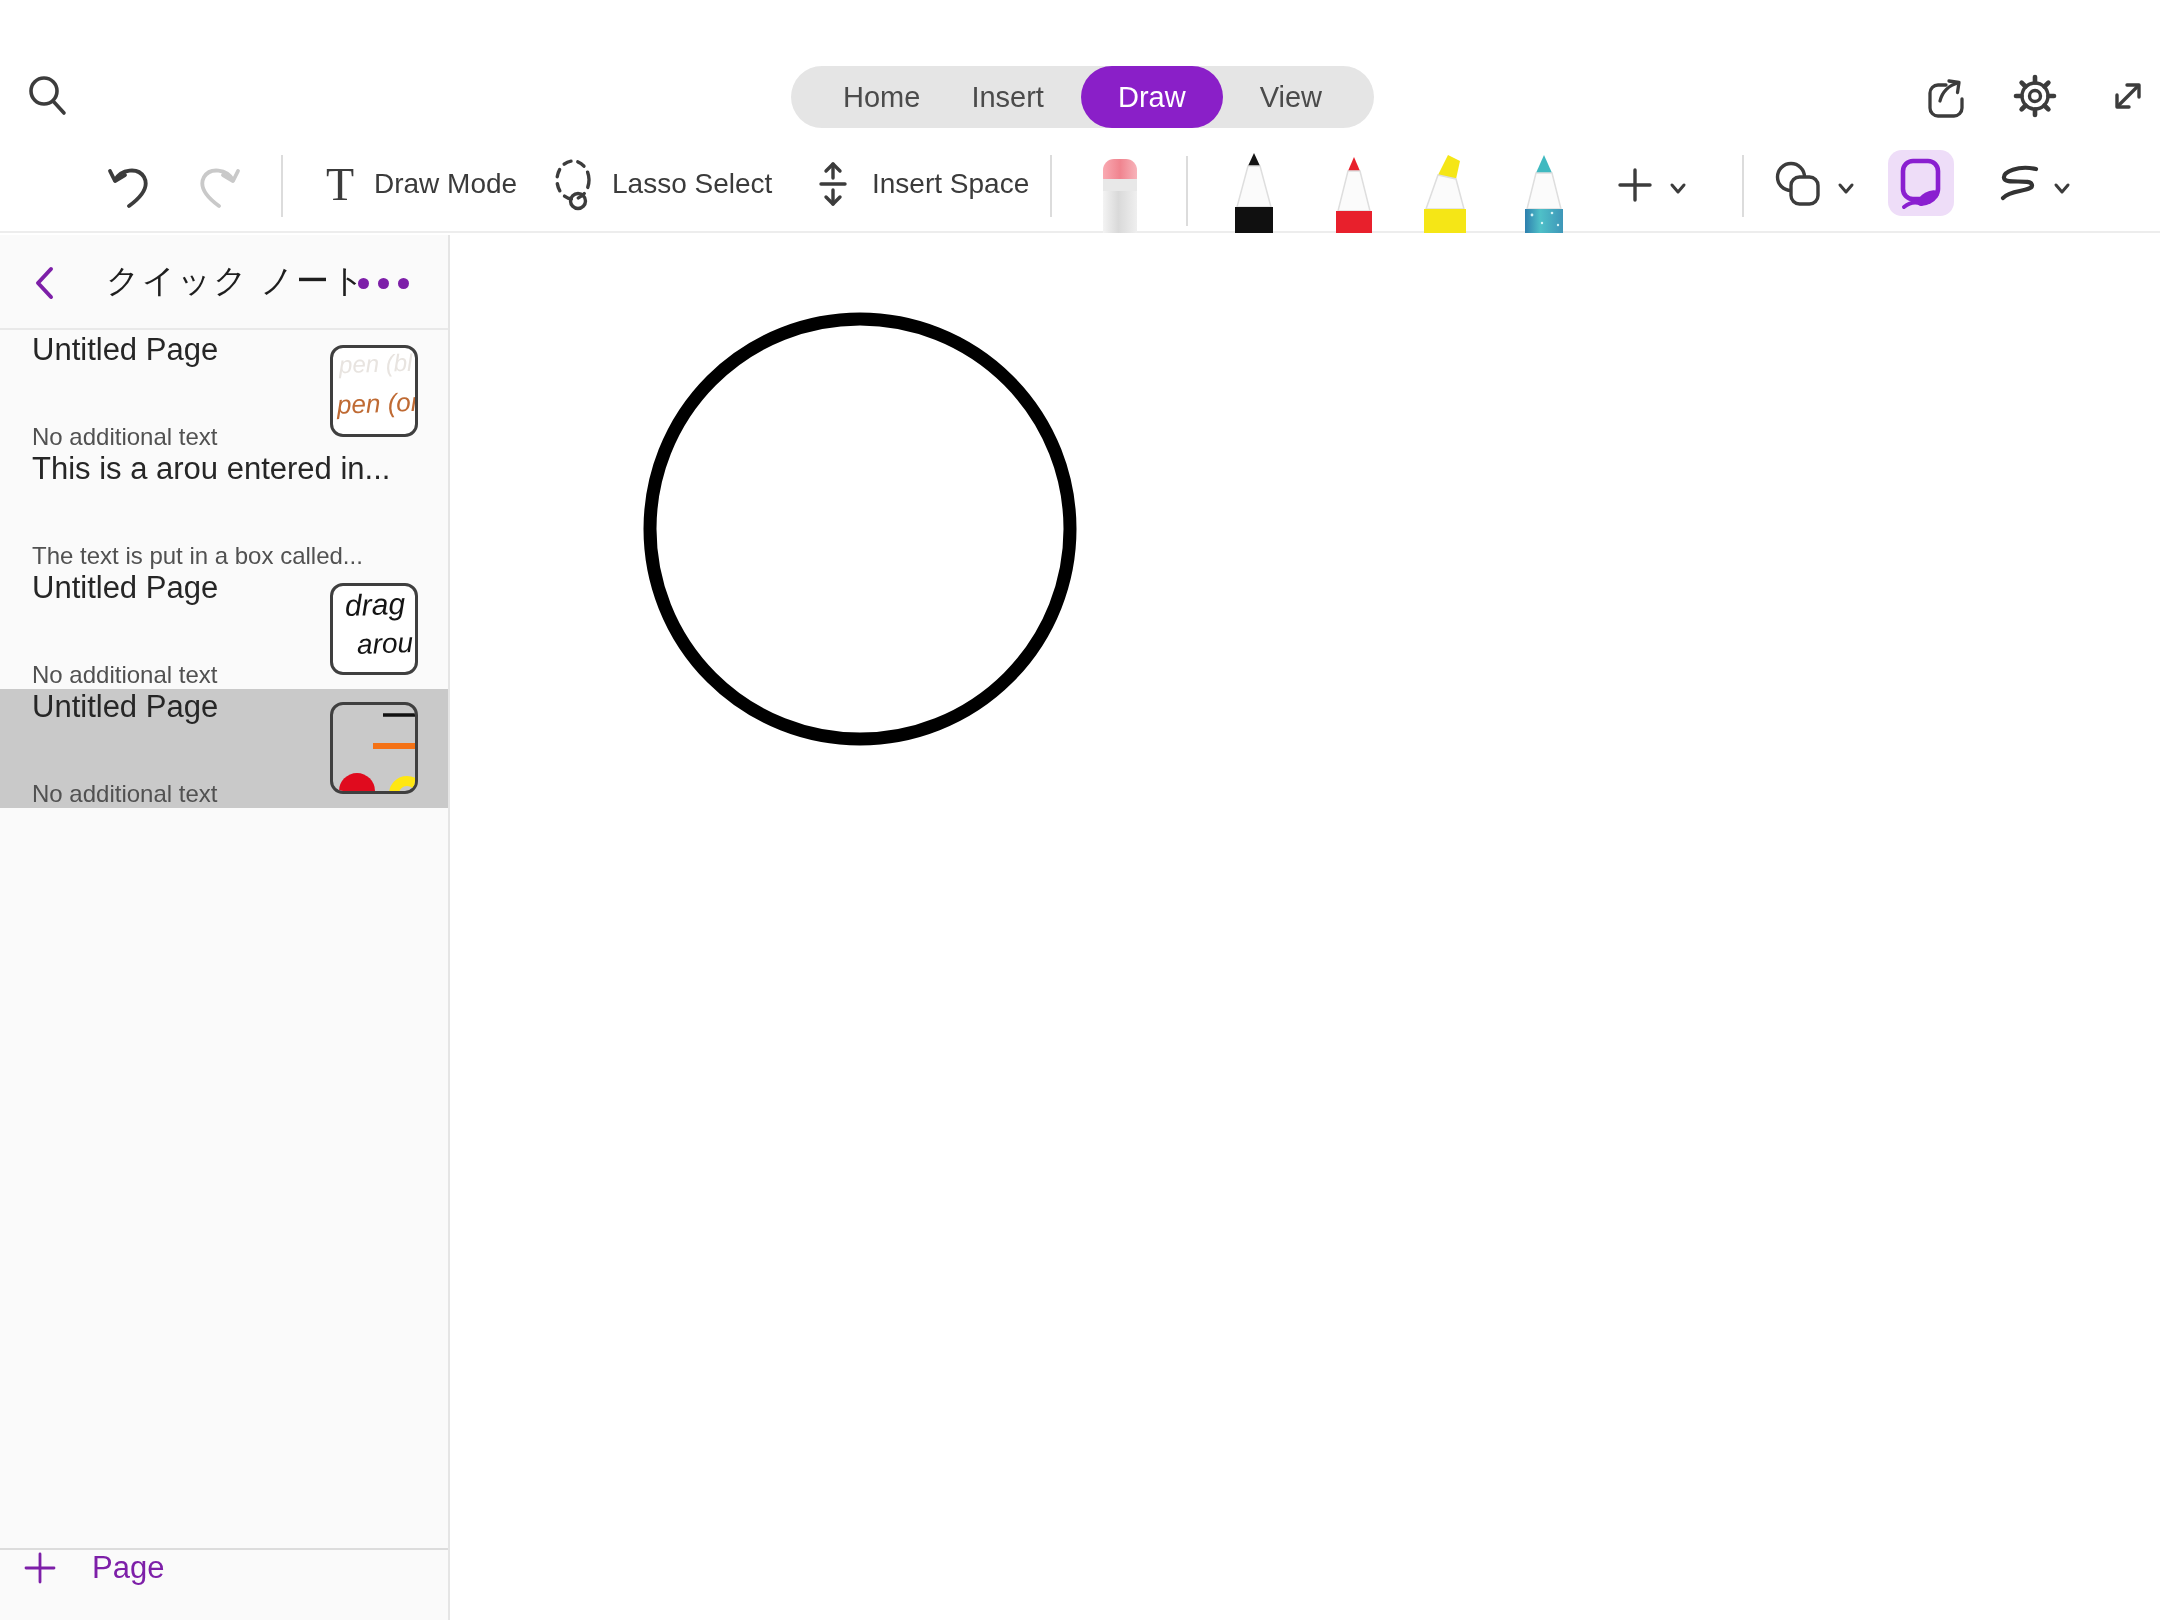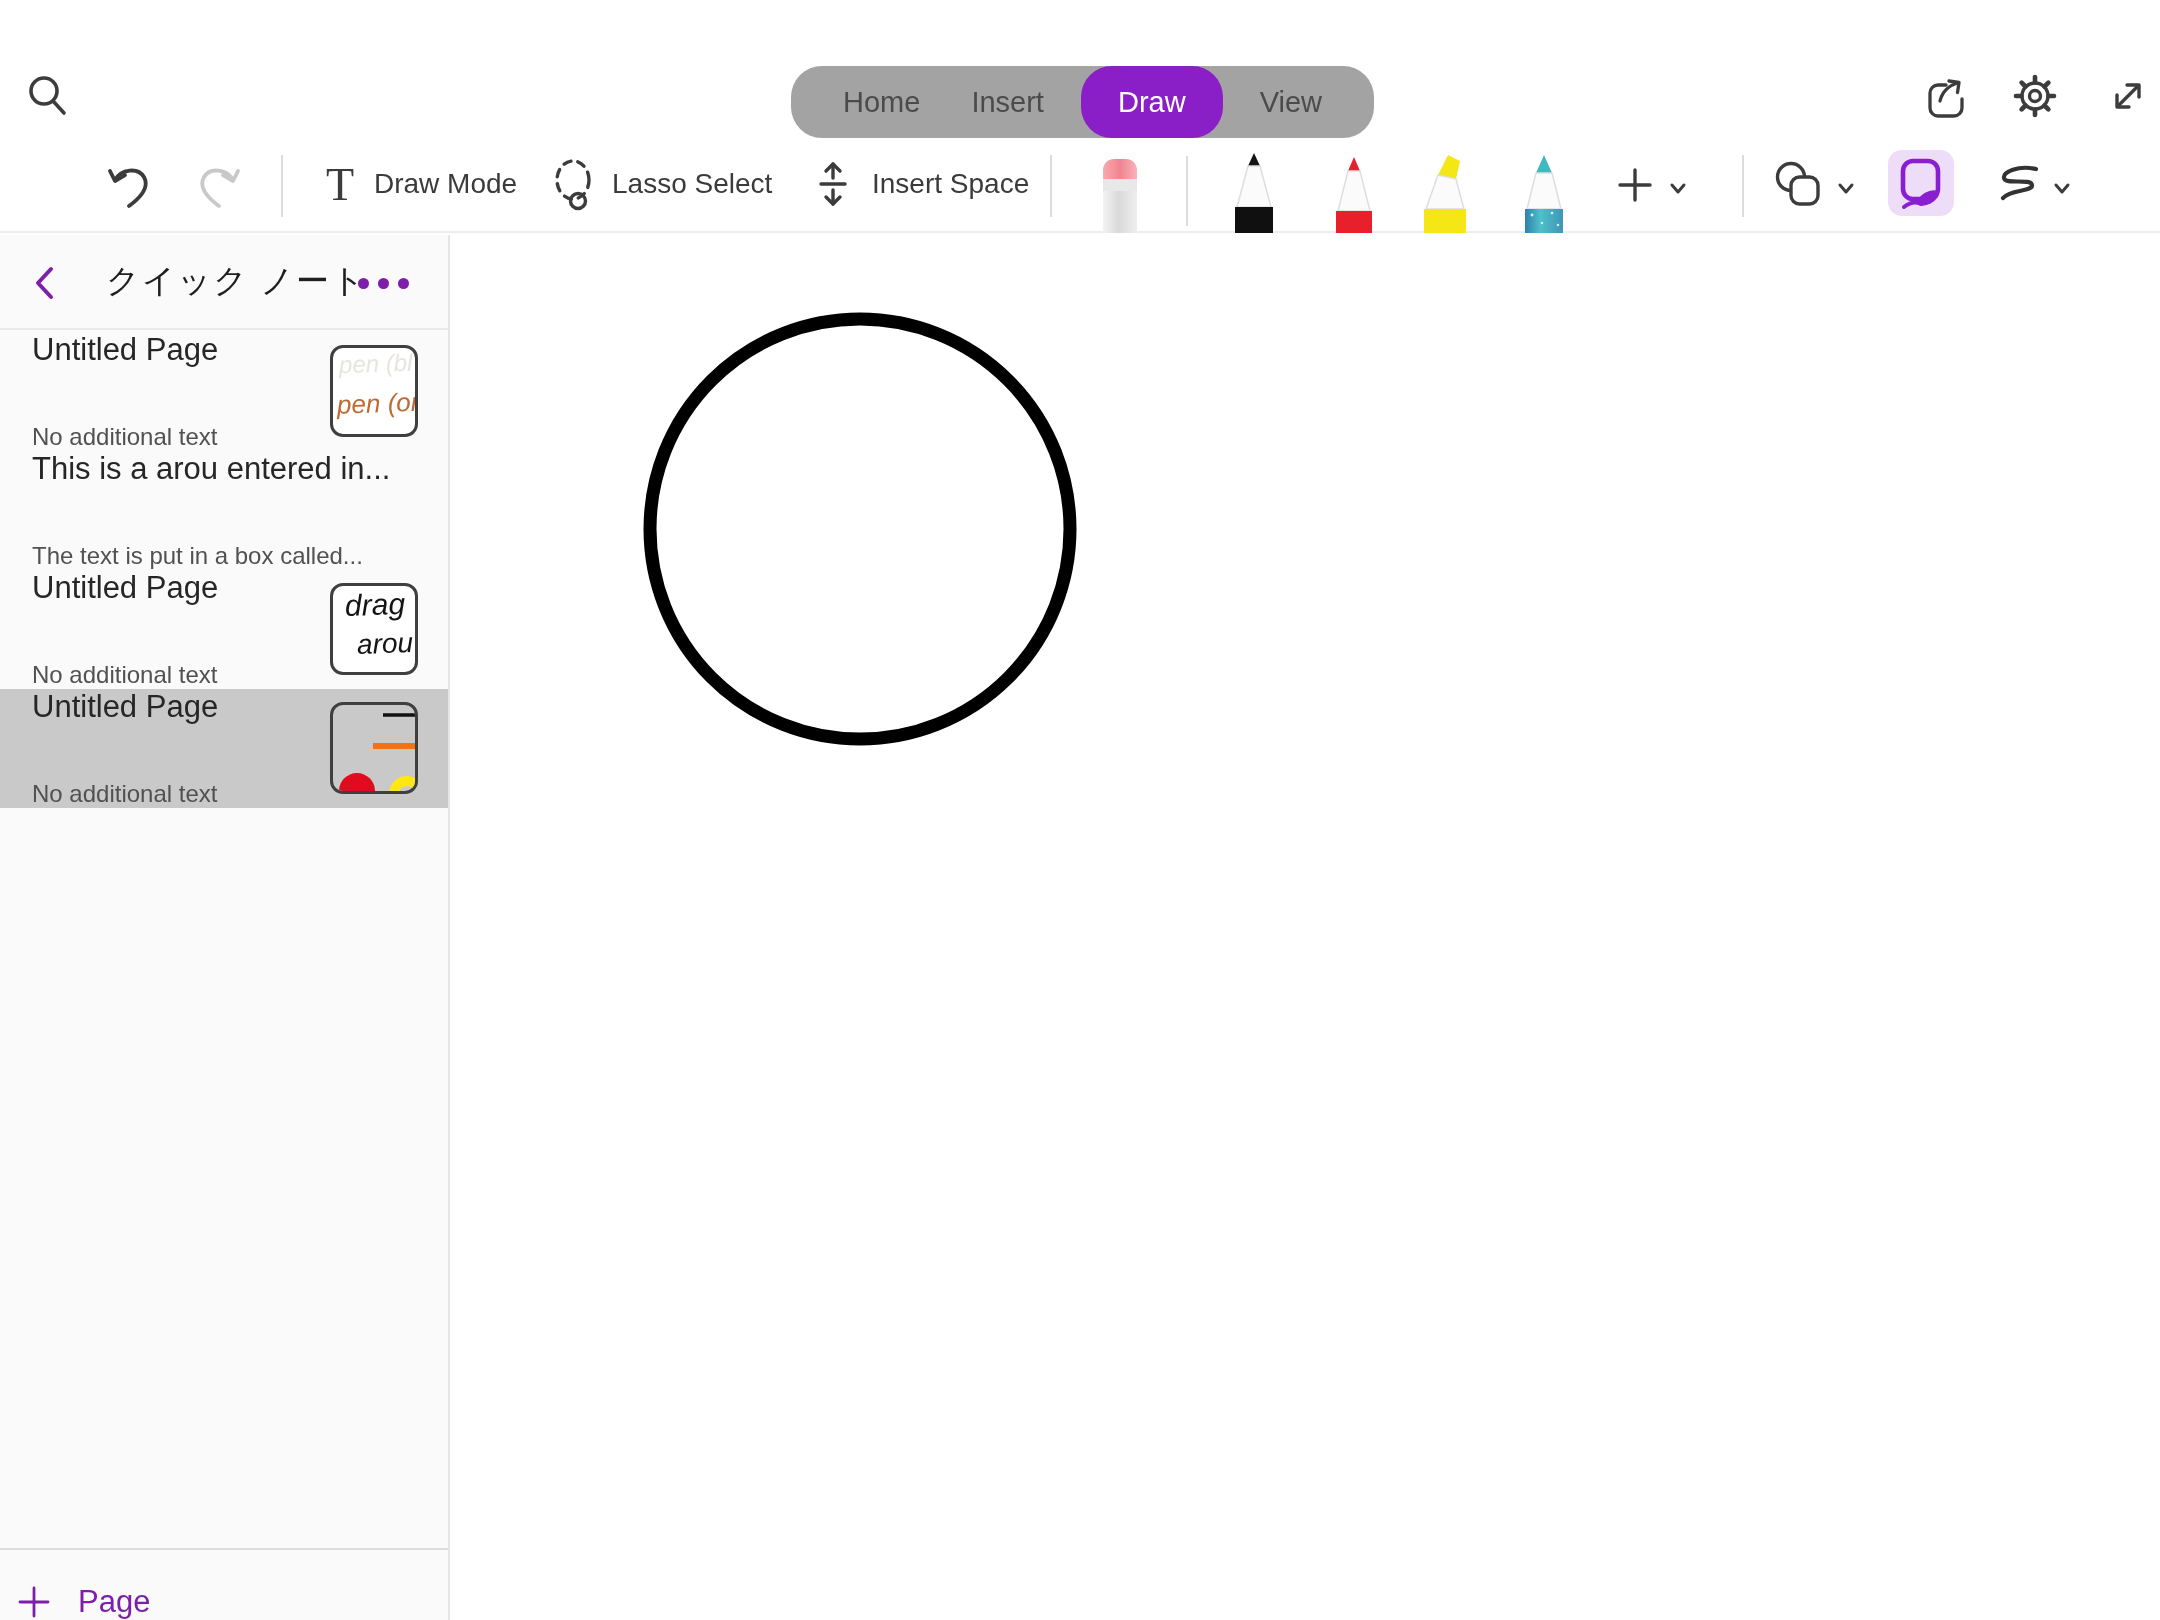--- a/index.html
+++ b/index.html
@@ -3,21 +3,21 @@
 <meta charset="utf-8">
 <style>
   * { margin:0; padding:0; box-sizing:border-box; }
   html,body { width:2160px; height:1620px; background:#fff; overflow:hidden; }
   body { font-family:"Liberation Sans","DejaVu Sans",sans-serif; color:#2d2d2d; }
   .stage { position:relative; width:2160px; height:1620px; background:#fff; }
 
   
   .header { position:absolute; left:0; top:0; width:2160px; height:233px; background:#fff; border-bottom:2px solid #ededed; z-index:5; }
   .icon-btn { position:absolute; display:flex; align-items:center; justify-content:center; background:none; border:none; cursor:pointer; }
-  .tab-pill { position:absolute; left:791px; top:66px; width:583px; height:72px; background:#a3a3a3; border-radius:31px; display:flex; align-items:stretch; justify-content:space-between; padding:0 38px; }
+  .tab-pill { position:absolute; left:791px; top:66px; width:583px; height:62px; background:#e5e5e5; border-radius:31px; display:flex; align-items:stretch; justify-content:space-between; padding:0 38px; }
   .tab { display:flex; align-items:center; font-size:29px; color:#4b4b4b; padding:0 14px; border:none; background:none; cursor:pointer; }
   .tab.active { background:#8a1fc8; color:#fff; border-radius:31px; padding:16px 37px; }
 
   
   .tool-group { position:absolute; display:flex; align-items:center; gap:12px; background:none; border:none; cursor:pointer; }
   .tool-label { font-size:28px; color:#3b3b3b; white-space:nowrap; }
   .vdiv { position:absolute; top:155px; width:2px; height:62px; background:#dcdcdc; }
   .pen-strip { position:absolute; left:1080px; top:148px; width:560px; height:85px; overflow:hidden; }
   .pen { position:absolute; bottom:0; background:none; border:none; cursor:pointer; }
   .ink-shape-btn { position:absolute; left:1888px; top:150px; width:66px; height:66px; background:#eeddf8; border:none; border-radius:14px; display:flex; align-items:center; justify-content:center; cursor:pointer; }
@@ -31,21 +31,21 @@
   .sb-more i { width:11px; height:11px; border-radius:50%; background:#7d1fa8; }
   .page-list { position:absolute; top:97px; left:0; width:100%; }
   .page-item { position:relative; width:100%; height:119px; display:flex; flex-direction:column; justify-content:space-between; gap:13px; padding-left:32px; cursor:pointer; background:transparent; border:none; text-align:left; }
   .page-item.selected { background:#c9c9c9; }
   .pi-title { font-size:31px; color:#262626; white-space:nowrap; overflow:hidden; max-width:300px; }
   .pi-sub { font-size:24px; color:#515151; white-space:nowrap; overflow:hidden; max-width:300px; }
   .pi-title.wide, .pi-sub.wide { max-width:410px; }
   .thumb { position:absolute; right:30px; top:13px; width:88px; height:92px; border:3px solid #3f3f3f; border-radius:13px; background:#fff; overflow:hidden; }
   .thumb.bare { background:transparent; }
   .thumb .hand { position:absolute; white-space:nowrap; transform:rotate(-2deg); font-style:italic; }
-  .sb-footer { position:absolute; left:0; bottom:0; width:100%; height:72px; border-top:2px solid #dcdcdc; background:#fafafa; display:flex; align-items:flex-end; padding-left:16px; gap:26px; cursor:pointer; }
+  .sb-footer { position:absolute; left:0; bottom:0; width:100%; height:72px; border-top:2px solid #dcdcdc; background:#fafafa; display:flex; align-items:flex-start; padding-left:22px; gap:34px; cursor:pointer; }
   .sb-footer .lbl { font-size:31px; color:#7d1fa8; }
 
   
   .canvas { position:absolute; left:452px; top:235px; width:1708px; height:1385px; background:#fff; }
 
   svg { display:block; }
 </style>
 </head>
 <body>
 

